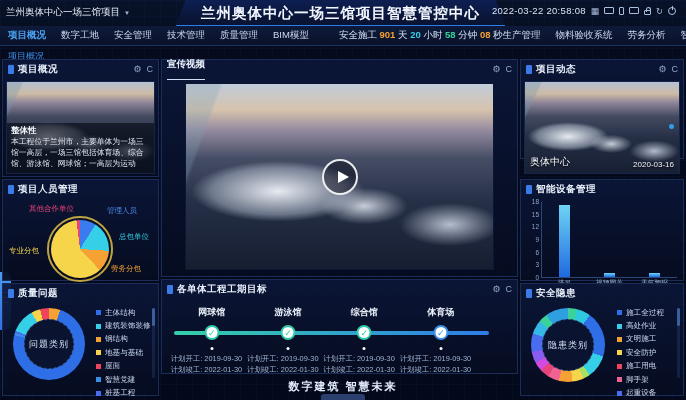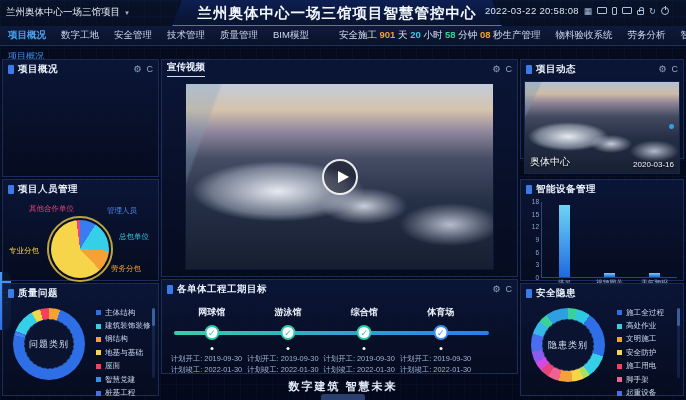--- a/index.html
+++ b/index.html
@@ -5,21 +5,21 @@
   * { margin:0; padding:0; box-sizing:border-box; }
   html,body { width:686px; height:400px; background:#02050f; overflow:hidden;
     font-family:"Liberation Sans","DejaVu Sans",sans-serif; }
   .screen { position:relative; width:686px; height:400px; color:#dce6f6;
     background:
       linear-gradient(rgba(30,60,130,0.10) 1px, transparent 1px) 0 0/16px 16px,
       linear-gradient(90deg, rgba(30,60,130,0.10) 1px, transparent 1px) 0 0/16px 16px,
       linear-gradient(180deg,#081228 0%,#050b1d 12%,#03081a 100%);
   }
   
-  .topbar { position:absolute; top:0; left:0; right:12px; height:26px;padding-left:18px; }
+  .topbar { position:absolute; top:0; left:0; right:5px; height:26px;padding-left:18px; }
   .proj-sel { position:absolute; left:6px; top:6px; font-size:9.5px; color:#e4edfa;
     display:flex; align-items:center; gap:4px; cursor:pointer; }
   .proj-sel .caret { font-size:6px; color:#9fb4d4; }
   .title-banner { position:absolute; left:50%; top:0; transform:translateX(-50%);
     width:330px; height:27px; line-height:26px; text-align:center;
     background:linear-gradient(180deg,#0d1f52 0%,#0a1638 70%,#0a1331 100%);
     clip-path:polygon(3% 0,97% 0,100% 100%,0 100%);
     border-bottom:2px solid #2e7ce8; box-shadow:0 2px 8px rgba(46,124,232,.45);
     font-size:14.5px; font-weight:bold; letter-spacing:1px; color:#f2f7ff; }
   .clock-area { position:absolute; right:5px; top:5px; display:flex; align-items:center; gap:5px; }
@@ -47,21 +47,21 @@
   .breadcrumb { position:absolute; top:50px; left:8px; font-size:9px; color:#3a8ee8;
     border-bottom:1px solid #3a8ee8; padding-bottom:1px; cursor:pointer; }
   
   .panel { position:absolute; background:linear-gradient(180deg,rgba(11,22,56,.92),rgba(6,12,32,.94));
     border:1px solid #1a2c58; }
   .ph { height:18px; display:flex; align-items:center; padding:0 5px; }
   .ph-ic { width:6px; height:9px; background:#3a7be8; border-radius:1px; margin-right:4px; flex:0 0 auto; }
   .ph-t { font-size:9.5px; font-weight:bold; color:#eaf1fc; letter-spacing:0.5px; }
   .ph-a { margin-left:auto; display:flex; gap:5px; color:#93a8c8; font-size:9px; }
   .ph-a span { cursor:pointer; }
-  .vtab { font-size:9.5px; font-weight:bold; color:#eaf1fc; border-bottom:1px solid #cfe0f5; padding-bottom:2px; }
+  .vtab { font-size:9.5px; font-weight:bold; color:#eaf1fc; border-bottom:1px solid #cfe0f5; padding-bottom:8px; }
   
   .render { position:relative; margin:3px; height:93px; overflow:hidden; border:1px solid #15244a;
     background:
       radial-gradient(ellipse 56px 20px at 28% 60%, rgba(240,244,250,.95), rgba(190,200,215,.5) 55%, transparent 72%),
       radial-gradient(ellipse 30px 13px at 56% 68%, rgba(225,232,242,.85), transparent 70%),
       radial-gradient(ellipse 34px 15px at 84% 76%, rgba(215,224,238,.8), transparent 72%),
       linear-gradient(115deg, rgba(120,150,170,.35) 0 8%, transparent 9%),
       linear-gradient(180deg,#b7c2d2 0%,#cdbba6 13%,#8e8498 23%,#424a60 38%,#242e44 62%,#171f33 100%); }
   .render .ovl { position:absolute; left:0; right:0; bottom:0; background:rgba(4,8,18,.62); padding:2px 4px 3px; }
   .ovl-t { font-size:8.5px; font-weight:bold; color:#f2f6fc; }
@@ -200,20 +200,26 @@
 
   <div class="panel" style="left:2px;top:59px;width:157px;height:118px;">
     <div class="ph">
         <span class="ph-ic"></span>
       <span class="ph-t">项目概况</span>
       <span class="ph-a">
           <span>⚙</span>
           <span>C</span>
         </span>
     </div>
+    <div class="render">
+      <div class="ovl">
+        <div class="ovl-t">整体性</div>
+        <div class="ovl-d">本工程位于兰州市，主要单体为一场三馆一高层，一场三馆包括体育场、综合馆、游泳馆、网球馆；一高层为运动</div>
+      </div>
+    </div>
   </div>
 
   <div class="panel" style="left:2px;top:179px;width:157px;height:102px;">
     <div class="ph">
         <span class="ph-ic"></span>
       <span class="ph-t">项目人员管理</span>
       </div>
     <div class="pie-wrap" id="pie-wrap">
       <div class="pie" id="pie" style="background: conic-gradient(rgb(58, 123, 240) 0%, rgb(58, 123, 240) 9%, rgb(53, 208, 232) 9%, rgb(53, 208, 232) 26%, rgb(245, 161, 51) 26%, rgb(245, 161, 51) 38%, rgb(247, 213, 74) 38%, rgb(247, 213, 74) 98%, rgb(232, 68, 124) 98%, rgb(232, 68, 124) 100%);"></div>
     <span class="plbl plbl-0" style="color: rgb(232, 68, 124);">其他合作单位</span>

